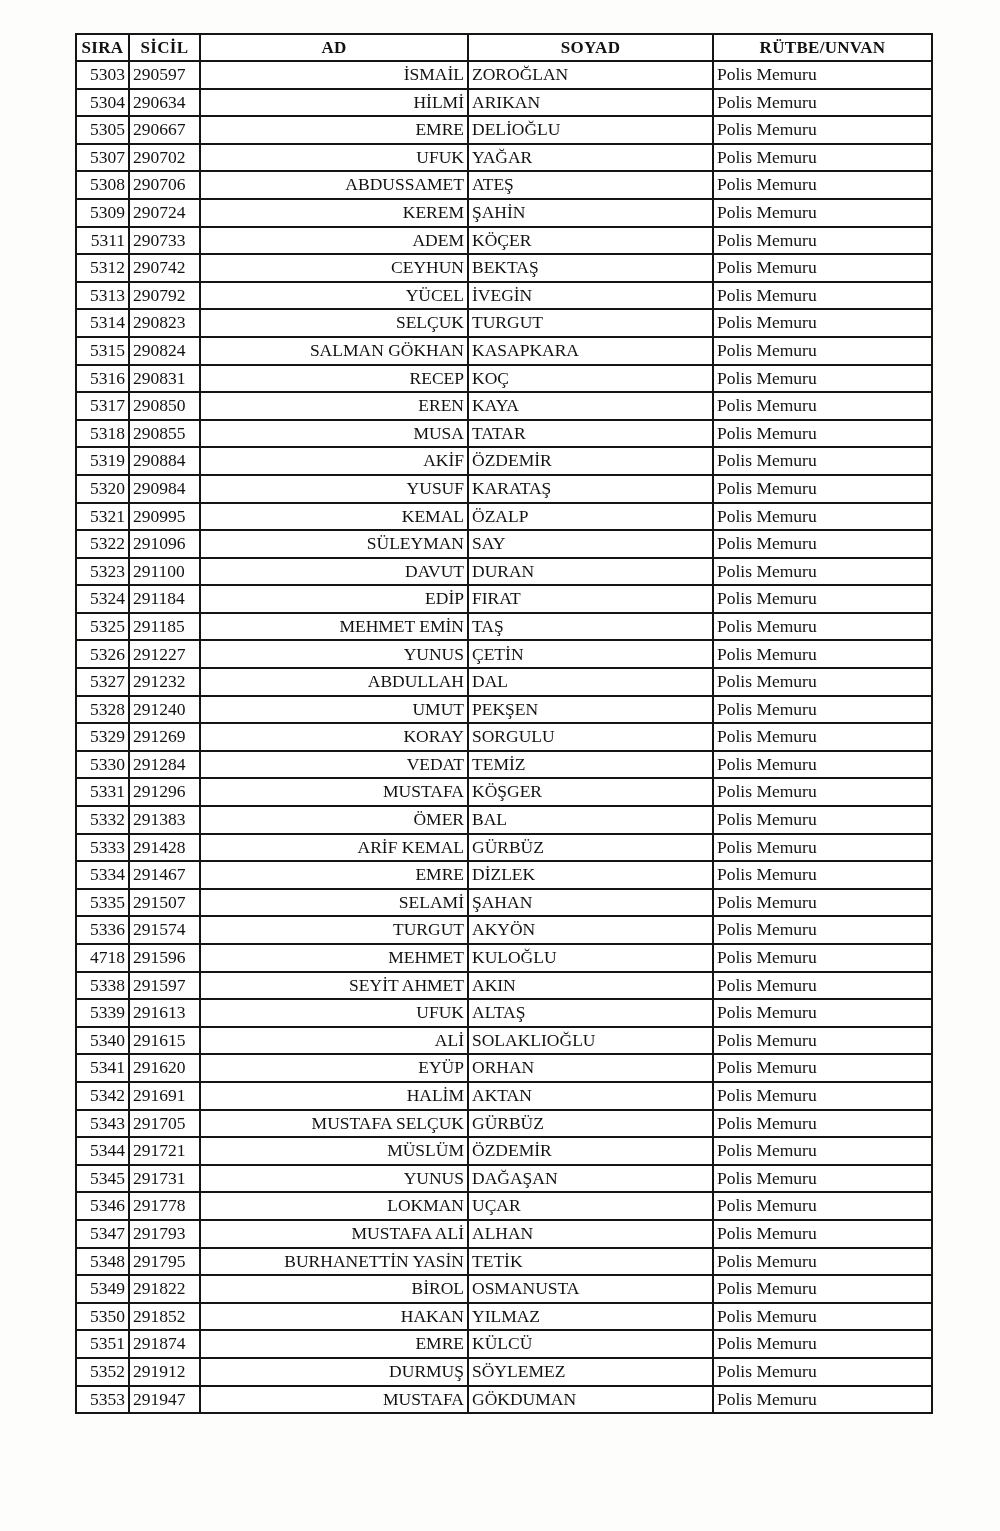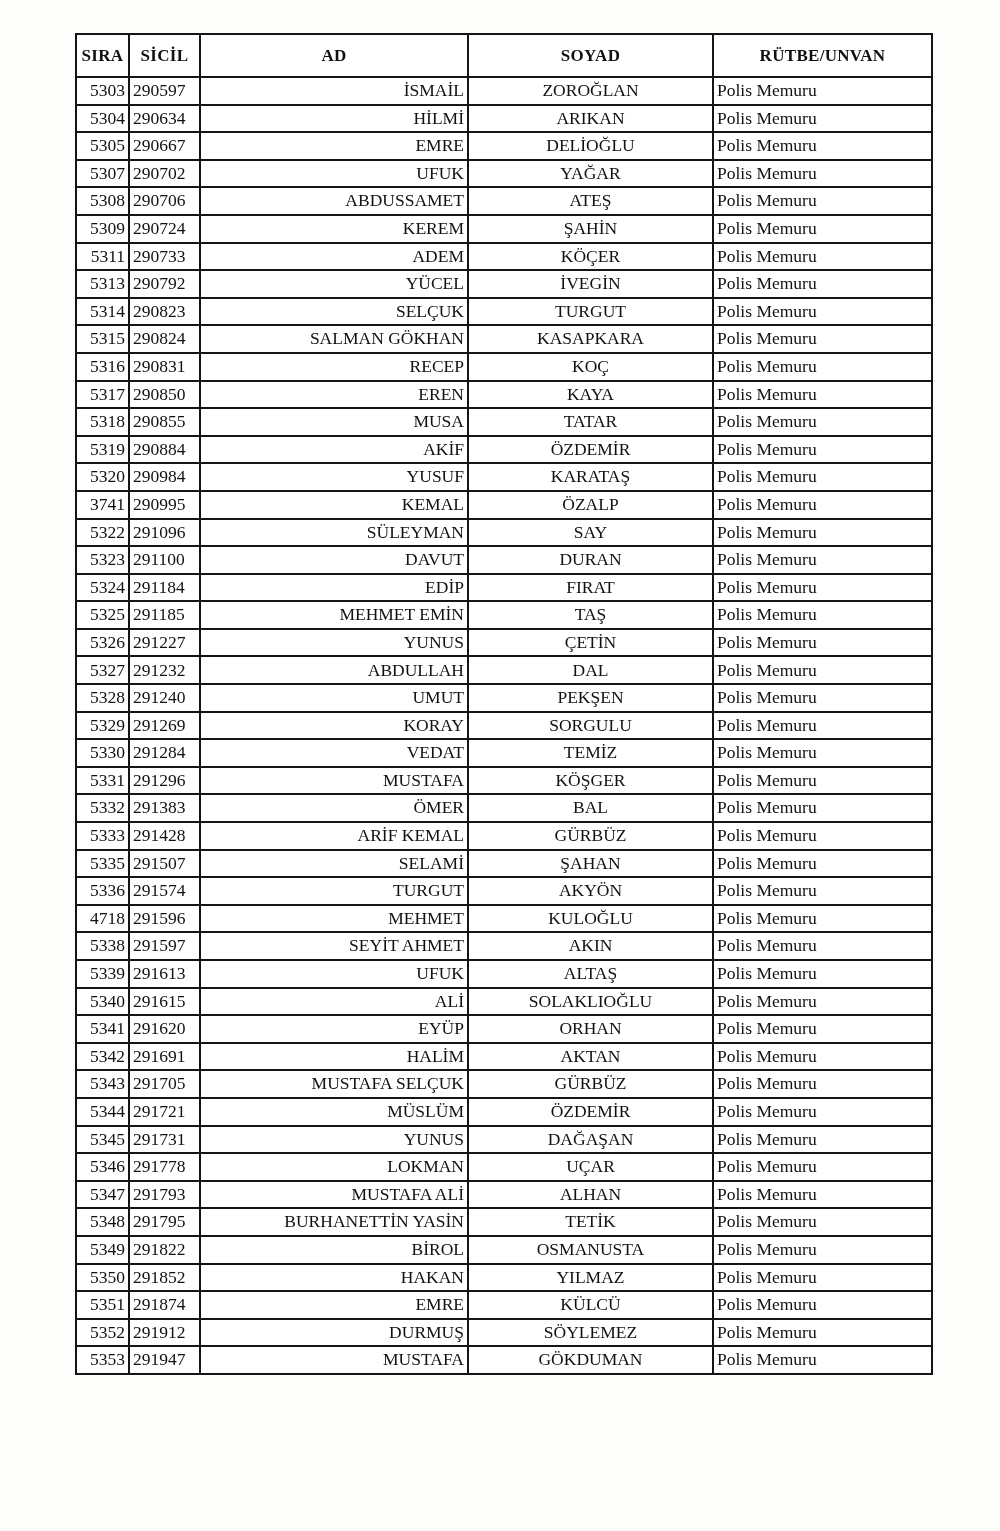--- a/index.html
+++ b/index.html
@@ -26,37 +26,37 @@
     background: #fff;
   }
   table.roster, table.roster th, table.roster td {
     border: 2px solid #151515;
   }
   table.roster th {
     height: 25px;
     font-size: 17px;
     font-weight: bold;
     text-align: center;
-    padding: 8px 2px;
+    padding: 0 2px;
     letter-spacing: 0.3px;
     white-space: nowrap;
     overflow: hidden;
   }
   table.roster td {
     height: 25.6px;
     font-size: 17.5px;
     line-height: 1;
     padding: 0 3px;
     white-space: nowrap;
     overflow: hidden;
   }
   td.c-sira  { text-align: right; }
   td.c-sicil { text-align: left; }
   td.c-ad    { text-align: right; padding-left: 4px; }
-  td.c-soyad { text-align: center; padding-left: 6px; }
+  td.c-soyad { text-align: left; padding-left: 6px; }
   td.c-rutbe { text-align: left; padding-left: 9px; font-size: 16.5px; margin-left: 46px; }
 </style>
 </head>
 <body>
 
 <div class="page">
   <table class="roster">
     <colgroup>
       <col style="width:53px">
       <col style="width:71px">
@@ -117,20 +117,27 @@
           <td class="c-rutbe">Polis Memuru</td>
         </tr>
         <tr>
           <td class="c-sira">5311</td>
           <td class="c-sicil">290733</td>
           <td class="c-ad">ADEM</td>
           <td class="c-soyad">KÖÇER</td>
           <td class="c-rutbe">Polis Memuru</td>
         </tr>
         <tr>
+          <td class="c-sira">5312</td>
+          <td class="c-sicil">290742</td>
+          <td class="c-ad">CEYHUN</td>
+          <td class="c-soyad">BEKTAŞ</td>
+          <td class="c-rutbe">Polis Memuru</td>
+        </tr>
+        <tr>
           <td class="c-sira">5313</td>
           <td class="c-sicil">290792</td>
           <td class="c-ad">YÜCEL</td>
           <td class="c-soyad">İVEGİN</td>
           <td class="c-rutbe">Polis Memuru</td>
         </tr>
         <tr>
           <td class="c-sira">5314</td>
           <td class="c-sicil">290823</td>
           <td class="c-ad">SELÇUK</td>
@@ -173,21 +180,21 @@
           <td class="c-rutbe">Polis Memuru</td>
         </tr>
         <tr>
           <td class="c-sira">5320</td>
           <td class="c-sicil">290984</td>
           <td class="c-ad">YUSUF</td>
           <td class="c-soyad">KARATAŞ</td>
           <td class="c-rutbe">Polis Memuru</td>
         </tr>
         <tr>
-          <td class="c-sira">3741</td>
+          <td class="c-sira">5321</td>
           <td class="c-sicil">290995</td>
           <td class="c-ad">KEMAL</td>
           <td class="c-soyad">ÖZALP</td>
           <td class="c-rutbe">Polis Memuru</td>
         </tr>
         <tr>
           <td class="c-sira">5322</td>
           <td class="c-sicil">291096</td>
           <td class="c-ad">SÜLEYMAN</td>
           <td class="c-soyad">SAY</td>
@@ -261,20 +268,27 @@
           <td class="c-sicil">291383</td>
           <td class="c-ad">ÖMER</td>
           <td class="c-soyad">BAL</td>
           <td class="c-rutbe">Polis Memuru</td>
         </tr>
         <tr>
           <td class="c-sira">5333</td>
           <td class="c-sicil">291428</td>
           <td class="c-ad">ARİF KEMAL</td>
           <td class="c-soyad">GÜRBÜZ</td>
+          <td class="c-rutbe">Polis Memuru</td>
+        </tr>
+        <tr>
+          <td class="c-sira">5334</td>
+          <td class="c-sicil">291467</td>
+          <td class="c-ad">EMRE</td>
+          <td class="c-soyad">DİZLEK</td>
           <td class="c-rutbe">Polis Memuru</td>
         </tr>
         <tr>
           <td class="c-sira">5335</td>
           <td class="c-sicil">291507</td>
           <td class="c-ad">SELAMİ</td>
           <td class="c-soyad">ŞAHAN</td>
           <td class="c-rutbe">Polis Memuru</td>
         </tr>
         <tr>

